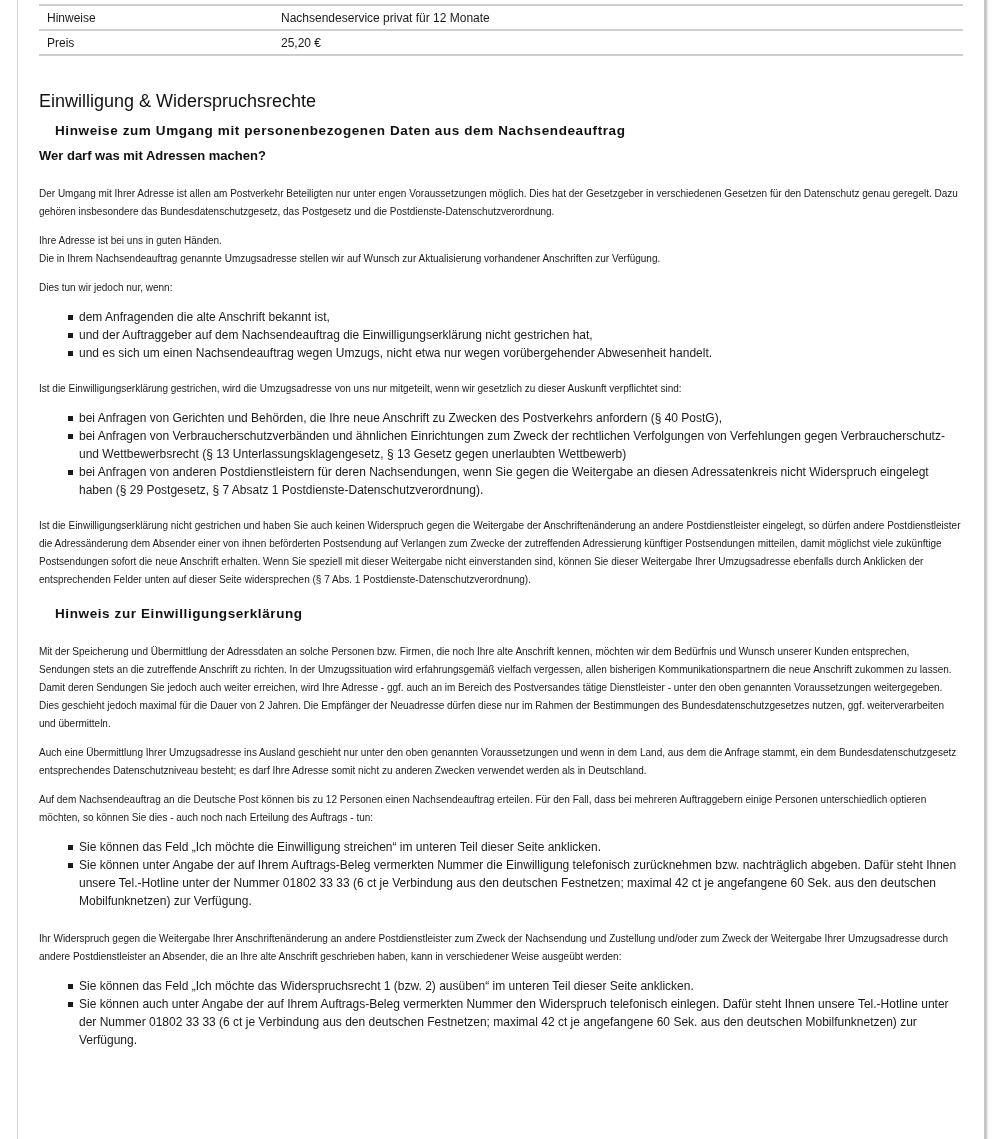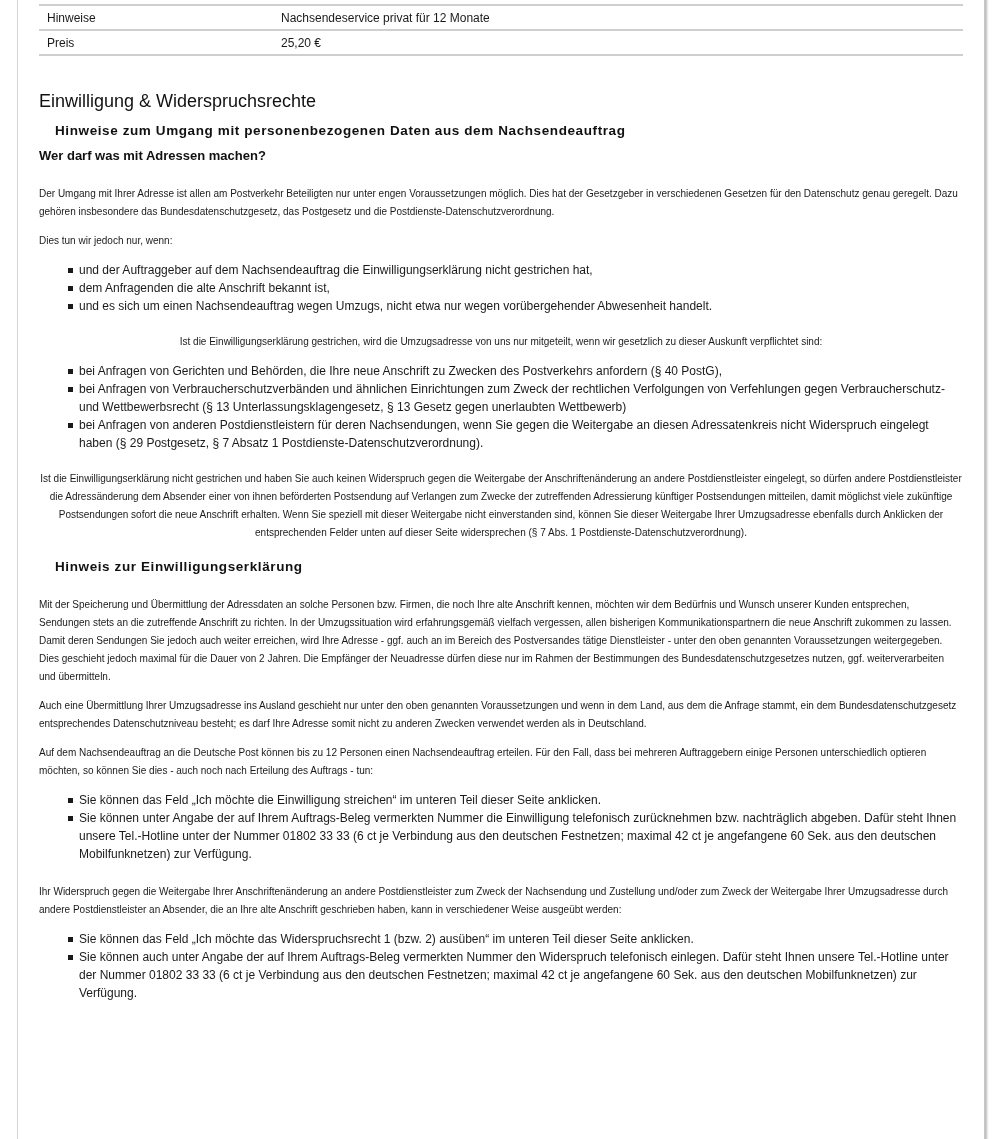--- a/index.html
+++ b/index.html
@@ -89,21 +89,21 @@
       padding-left: 0;
     }
     ul li .bullet {
       position: absolute;
       left: -11px;
       top: 7px;
       width: 5px;
       height: 5px;
       background: #1a1a1a;
     }
-    .section-gap { margin-top: 18px; text-align: center; }
+    .section-gap { margin-top: 18px; }
   </style>
 </head>
 <body>
 
 <div class="page">
   <div class="content">
 
     <table class="summary">
       <tbody>
           <tr>
@@ -117,26 +117,30 @@
     </tbody>
       </table>
 
     <h2 class="section-title">Einwilligung &amp; Widerspruchsrechte</h2>
 
     <h3 class="subhead">Hinweise zum Umgang mit personenbezogenen Daten aus dem Nachsendeauftrag</h3>
     <h4 class="minor">Wer darf was mit Adressen machen?</h4>
 
     <p>Der Umgang mit Ihrer Adresse ist allen am Postverkehr Beteiligten nur unter engen Voraussetzungen möglich. Dies hat der Gesetzgeber in verschiedenen Gesetzen für den Datenschutz genau geregelt. Dazu gehören insbesondere das Bundesdatenschutzgesetz, das Postgesetz und die Postdienste-Datenschutzverordnung.</p>
 
+    <p class="gap">
+      <span>Ihre Adresse ist bei uns in guten Händen.</span><br>
+      <span>Die in Ihrem Nachsendeauftrag genannte Umzugsadresse stellen wir auf Wunsch zur Aktualisierung vorhandener Anschriften zur Verfügung.</span>
+    </p>
 
     <p class="gap">Dies tun wir jedoch nur, wenn:</p>
 
     <ul>
+      <li><span class="bullet"></span><span>dem Anfragenden die alte Anschrift bekannt ist,</span></li>
       <li><span class="bullet"></span><span>und der Auftraggeber auf dem Nachsendeauftrag die Einwilligungserklärung nicht gestrichen hat,</span></li>
-      <li><span class="bullet"></span><span>dem Anfragenden die alte Anschrift bekannt ist,</span></li>
       <li><span class="bullet"></span><span>und es sich um einen Nachsendeauftrag wegen Umzugs, nicht etwa nur wegen vorübergehender Abwesenheit handelt.</span></li>
     </ul>
 
     <p class="section-gap">Ist die Einwilligungserklärung gestrichen, wird die Umzugsadresse von uns nur mitgeteilt, wenn wir gesetzlich zu dieser Auskunft verpflichtet sind:</p>
 
     <ul>
       <li><span class="bullet"></span><span>bei Anfragen von Gerichten und Behörden, die Ihre neue Anschrift zu Zwecken des Postverkehrs anfordern (§ 40 PostG),</span></li>
       <li><span class="bullet"></span><span>bei Anfragen von Verbraucherschutzverbänden und ähnlichen Einrichtungen zum Zweck der rechtlichen Verfolgungen von Verfehlungen gegen Verbraucherschutz- und Wettbewerbsrecht (§ 13 Unterlassungsklagengesetz, § 13 Gesetz gegen unerlaubten Wettbewerb)</span></li>
       <li><span class="bullet"></span><span>bei Anfragen von anderen Postdienstleistern für deren Nachsendungen, wenn Sie gegen die Weitergabe an diesen Adressatenkreis nicht Widerspruch eingelegt haben (§ 29 Postgesetz, § 7 Absatz 1 Postdienste-Datenschutzverordnung).</span></li>
     </ul>

